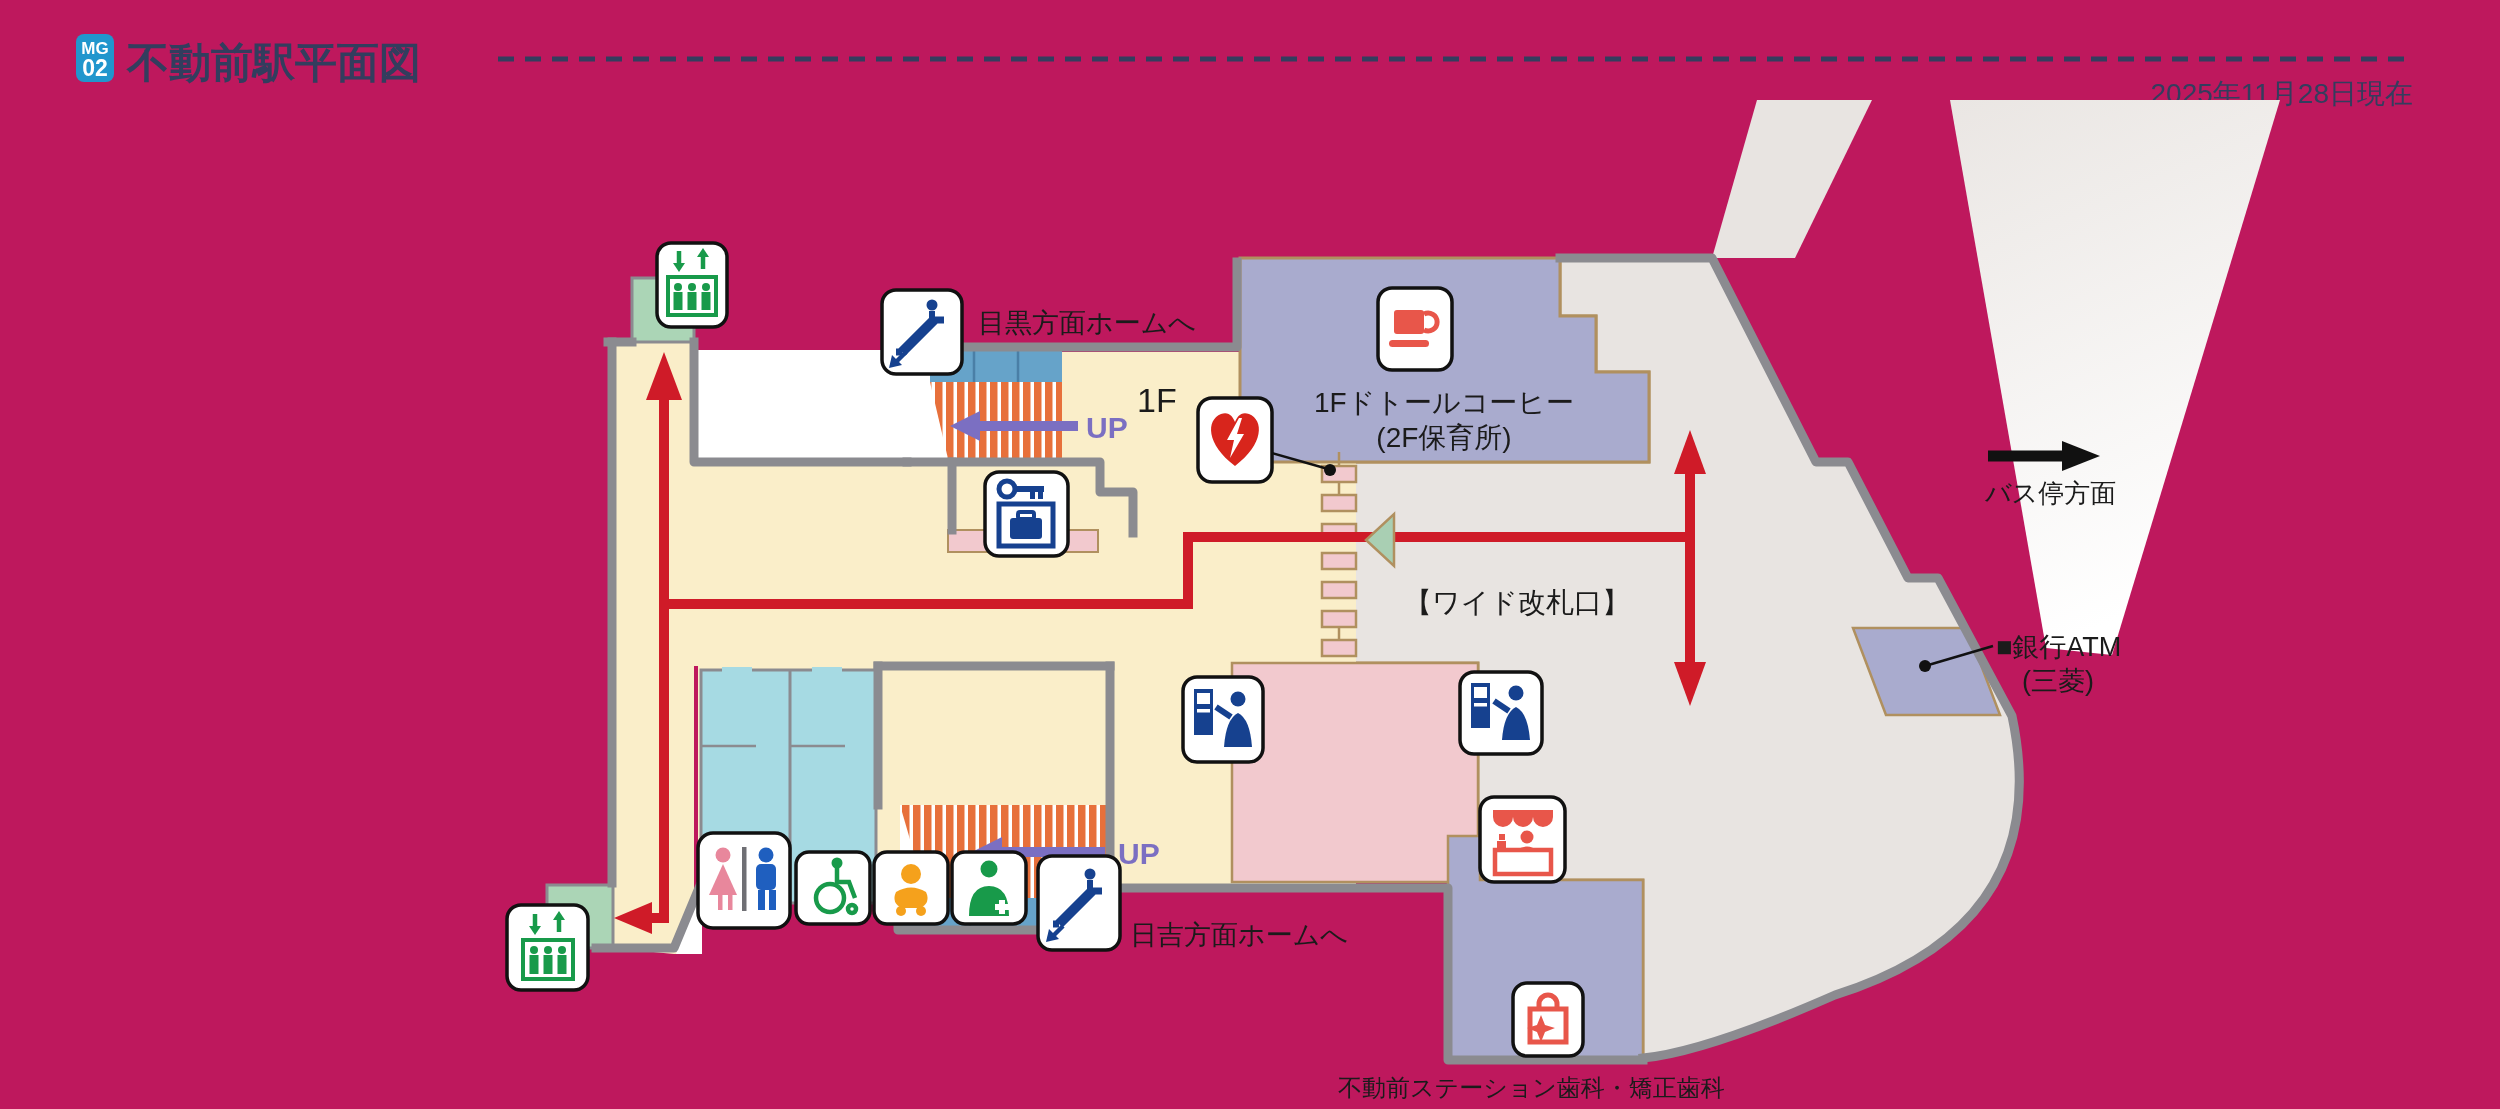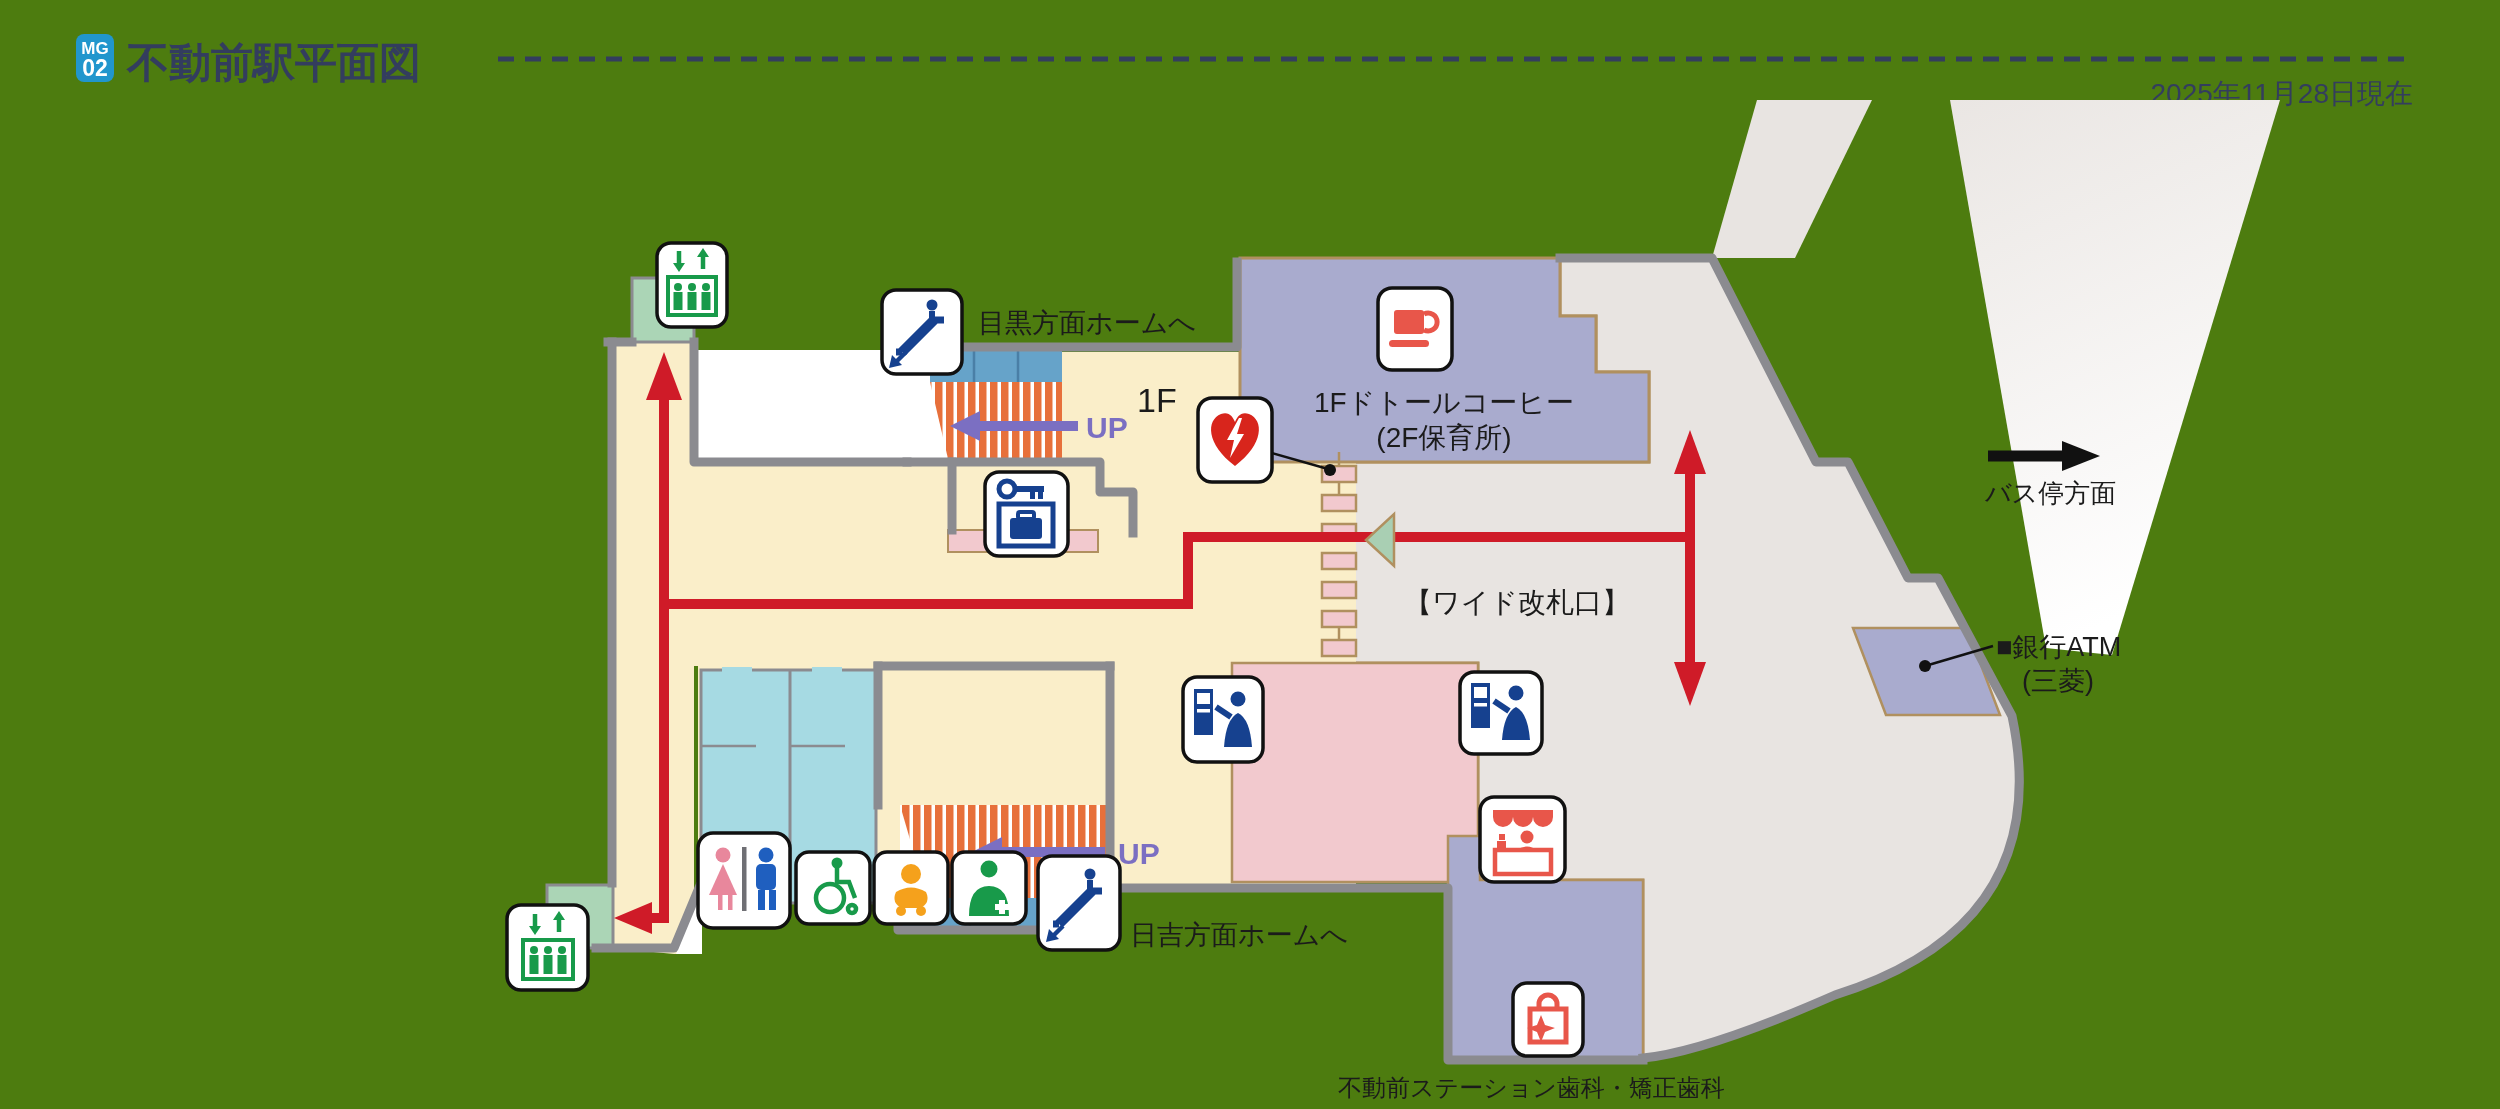--- a/index.html
+++ b/index.html
@@ -1,17 +1,17 @@
 <!DOCTYPE html>
 <html><head>
 <meta charset="utf-8">
 <style>
   html,body{margin:0;padding:0;background:#ffffff;}
   body{font-family:"Liberation Sans","DejaVu Sans",sans-serif;}
-  .stage{position:relative;width:2500px;height:1109px;background:#4d7c0f;overflow:hidden;}
+  .stage{position:relative;width:2500px;height:1109px;background:#be185d;overflow:hidden;}
   svg text{font-family:"Liberation Sans","DejaVu Sans",sans-serif;}
   .ttl{font-weight:bold;fill:#333d5e;}
   .lbl{fill:#1b1b1b;}
   .up{fill:#7b6fc2;font-weight:bold;}
 </style>
 </head>
 <body>
 
 <div class="stage">
 <svg width="2500" height="1109" viewBox="0 0 2500 1109">

